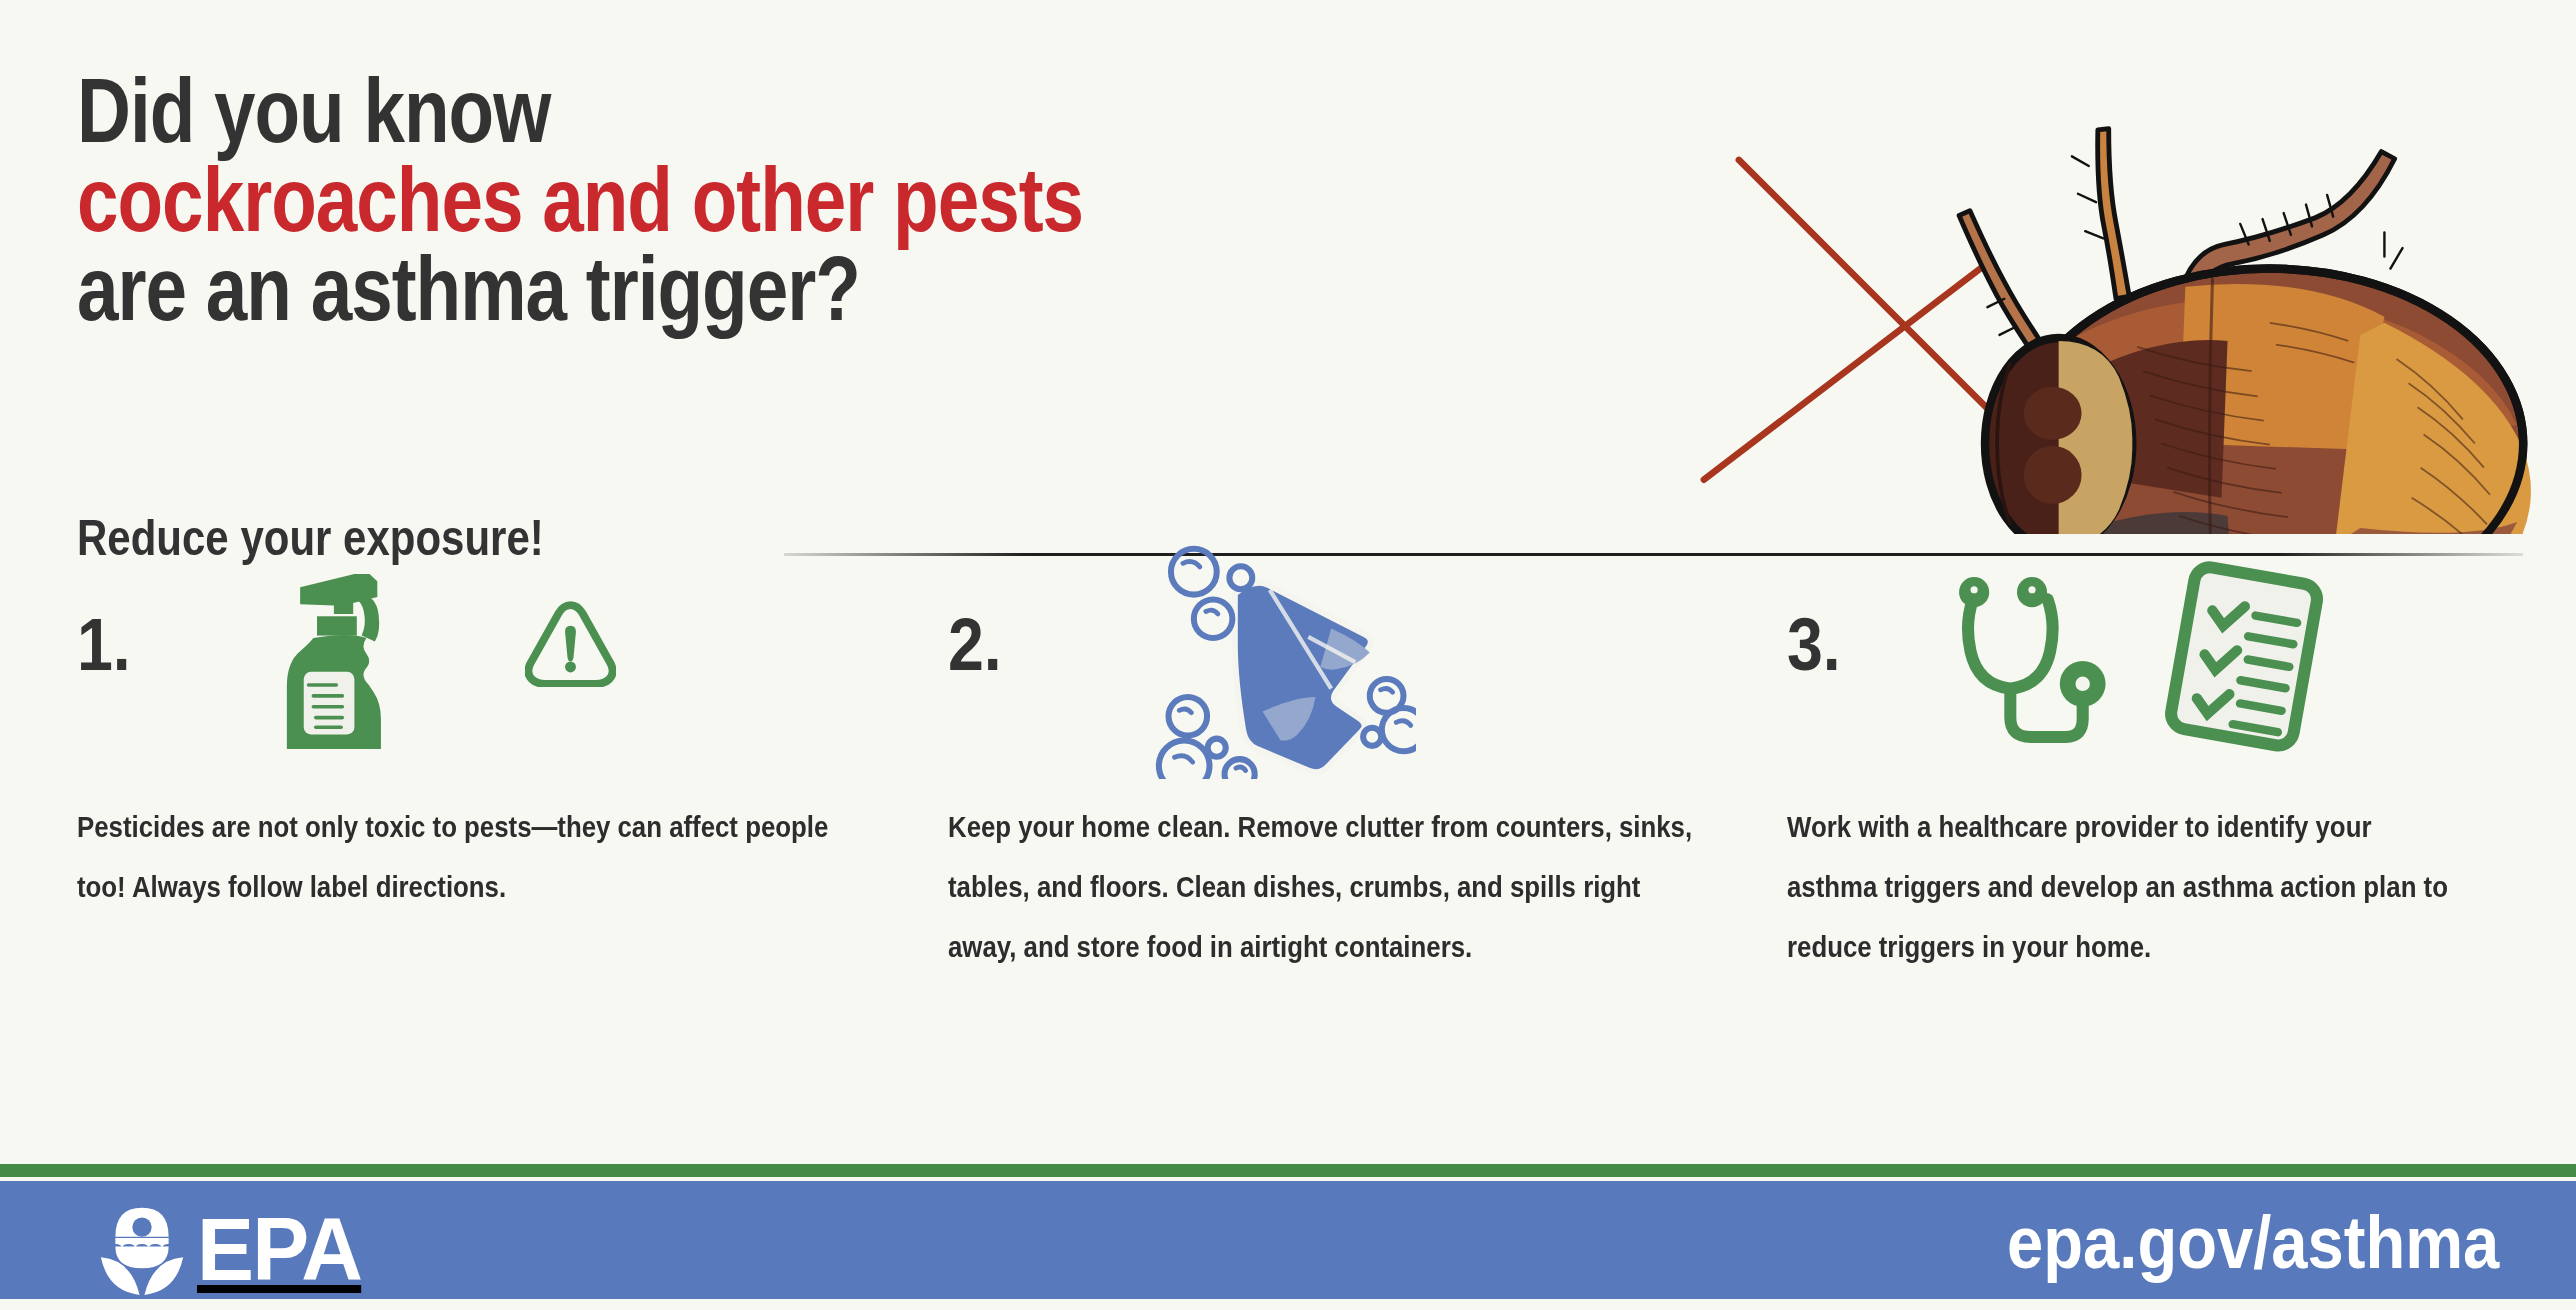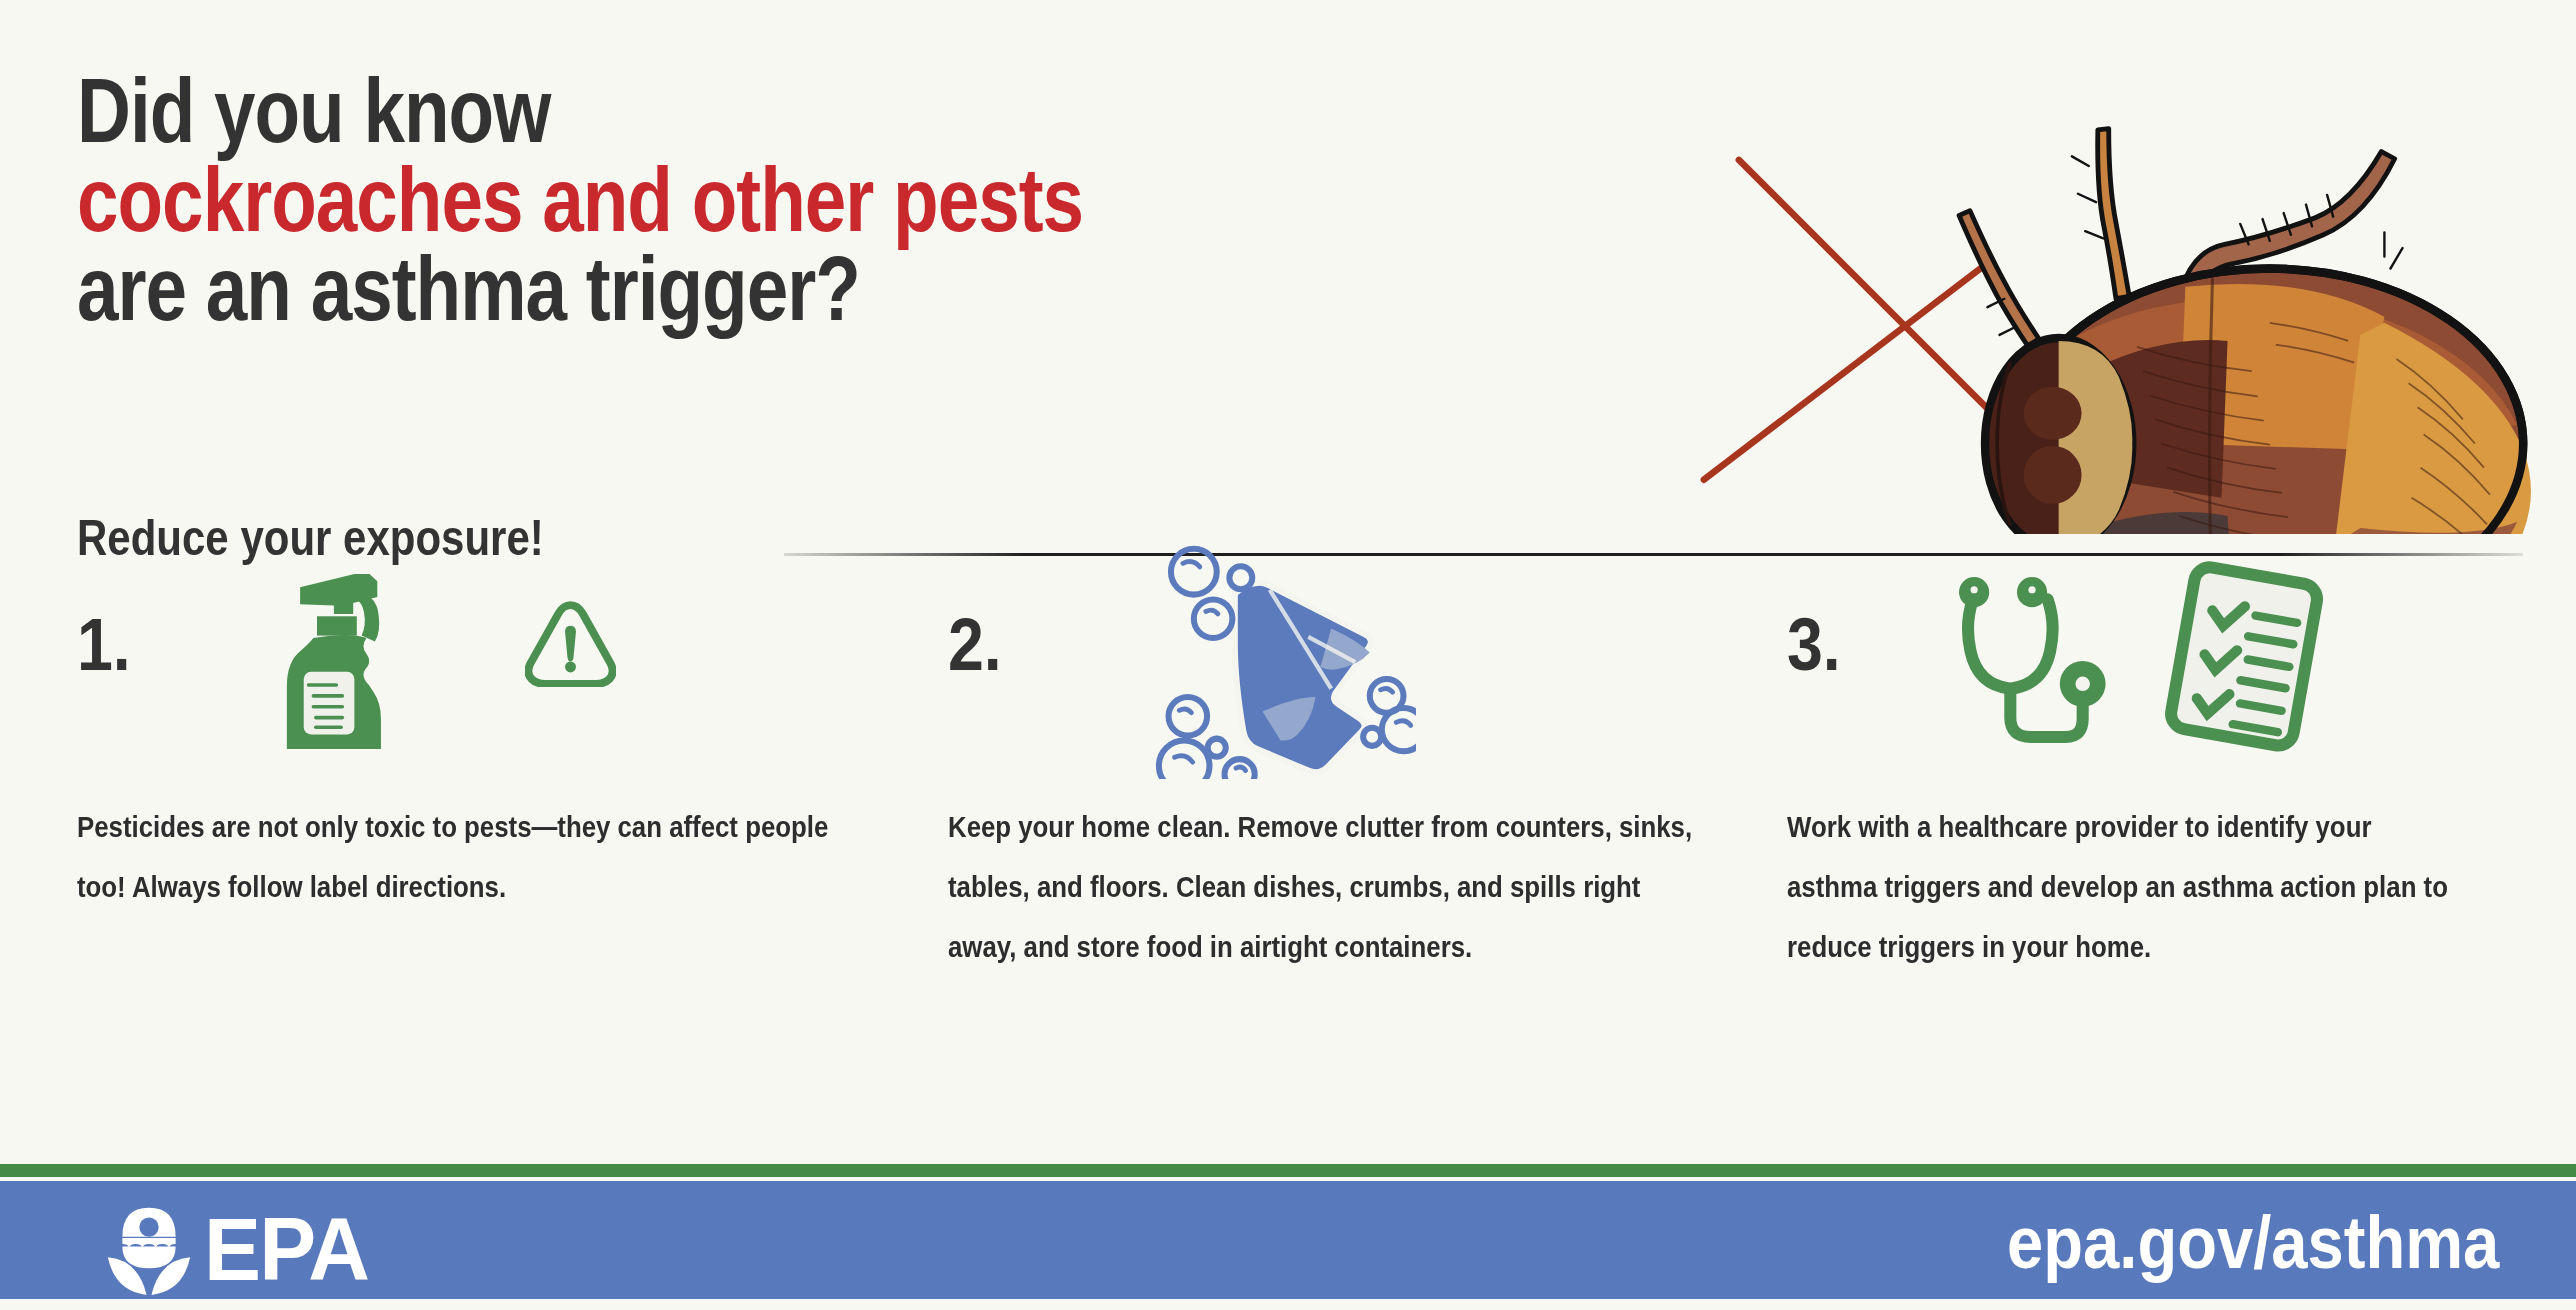--- a/index.html
+++ b/index.html
@@ -130,24 +130,25 @@
     background: #468b45;
   }
   .blue-bar {
     position: absolute;
     left: 0; top: 1181px;
     width: 2576px; height: 130px;
     background: #5979bd;
   }
   .epa-logo {
     position: absolute;
-    left: 103px;
+    left: 96px;
     top: 1204px;
     display: flex;
     align-items: center;
+    text-decoration: underline;
   }
   .epa-word {
     font-family: "Liberation Sans Narrow", "Liberation Sans", sans-serif;
     font-weight: bold;
     font-size: 89px;
     line-height: 1;
     color: #ffffff;
     letter-spacing: -1.8px;
     margin-left: 8.5px;
     transform: scaleX(0.96);

